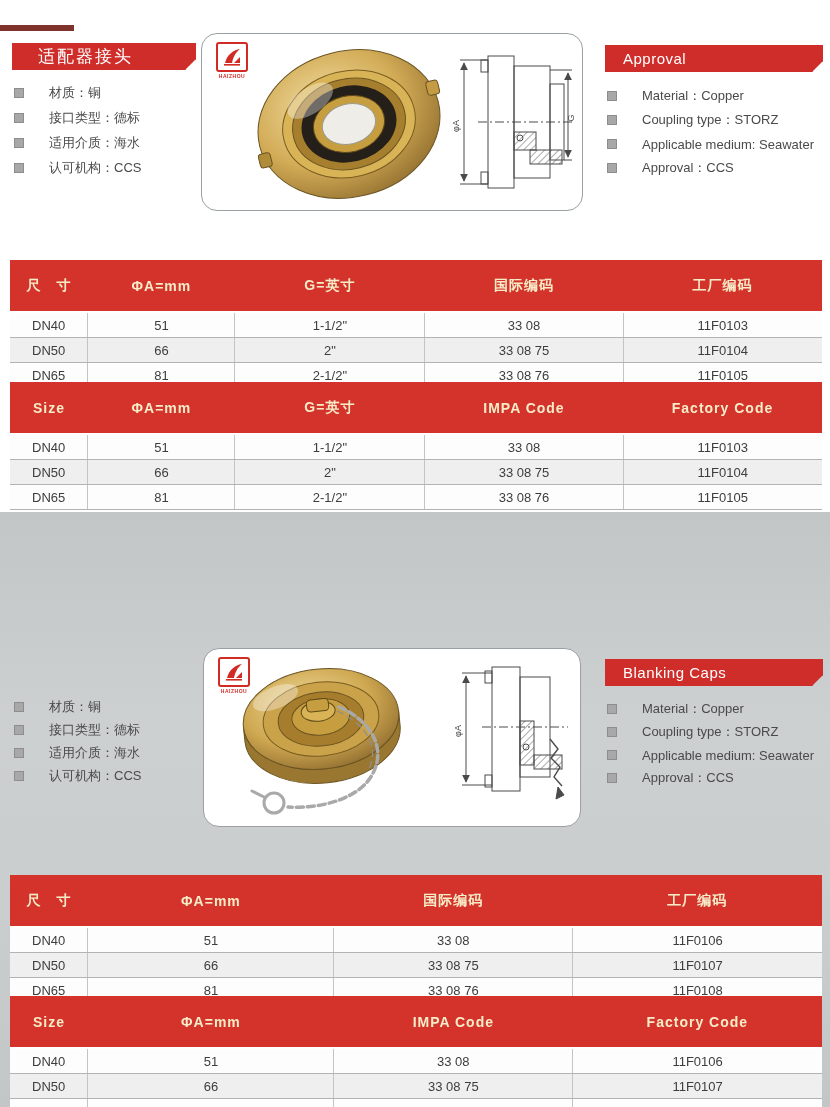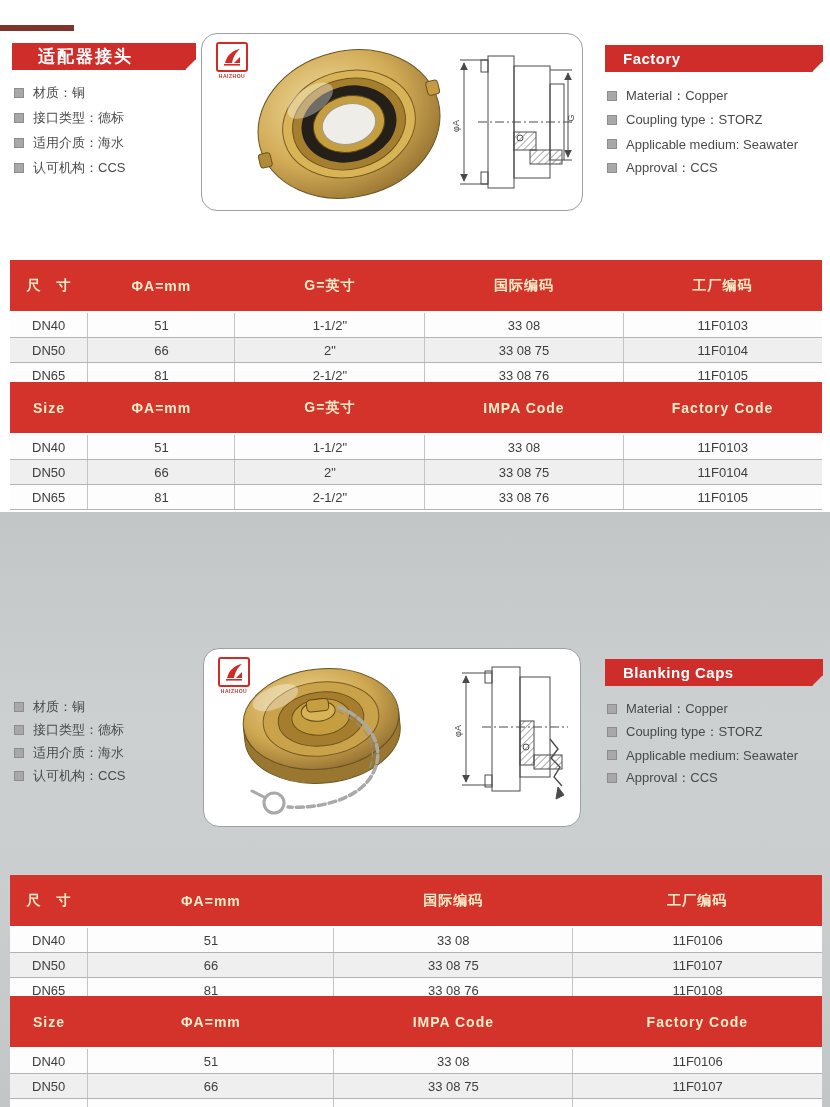--- a/index.html
+++ b/index.html
@@ -10,37 +10,37 @@
   .gray-band{
     position:absolute; left:0; top:512px; width:830px; height:595px;
     background:linear-gradient(180deg,#c2c6c7 0%,#ccd0d1 35%,#c9cdce 70%,#c2c6c7 100%);
   }
   .top-strip{
     position:absolute; left:0; top:25px; width:74px; height:6px; background:#7f332c;
   }
   
   .banner{
     position:absolute; height:27px; background:#ce2d2a; color:#ffffff;
-    font-weight:bold; display:flex; align-items:center; box-sizing:border-box;
+    font-weight:normal; display:flex; align-items:center; box-sizing:border-box;
     clip-path:polygon(0 0,100% 0,100% calc(100% - 11px),calc(100% - 11px) 100%,0 100%);
     box-shadow:0 1px 0 #8f2420;
   }
   .banner.zh{font-size:17px; letter-spacing:2px; padding-left:26px;}
   .banner.en{font-size:15px; letter-spacing:.5px; padding-left:18px;}
   .b-zh1{left:12px; top:43px; width:184px;}
   .b-en1{left:605px; top:45px; width:218px;}
   .b-zh2{left:12px; top:658px; width:184px;}
   .b-en2{left:605px; top:659px; width:218px;}
   
   .spec-list{position:absolute; display:flex; flex-direction:column;}
   .sl1{left:14px; top:86px; gap:11px;}
   .sl2{left:607px; top:89px; gap:10px;}
   .sl3{left:14px; top:700px; gap:9px;}
   .sl4{left:607px; top:702px; gap:9px;}
-  .spec{display:flex; align-items:center; gap:9px; height:14px;}
+  .spec{display:flex; align-items:center; gap:25px; height:14px;}
   .bullet{
     width:10px; height:10px; flex:0 0 10px;
     background:#a8a8a8; border:1px solid #8d8d8d; box-sizing:border-box;
   }
   .spec-text{font-size:13px; color:#4a4a4a; white-space:nowrap;}
   
   .panel{
     position:absolute; background:#ffffff; border:1.6px solid #9aa0a3;
     border-radius:16px; box-sizing:border-box;
   }
@@ -77,21 +77,21 @@
 
 <div class="page">
 
   <div class="gray-band"></div>
   <div class="top-strip"></div>
 
   <div class="banner zh b-zh1">
     <span>适配器接头</span>
   </div>
   <div class="banner en b-en1">
-    <span>Factory</span>
+    <span>Approval</span>
   </div>
 
   <div class="spec-list sl1">
     <div class="spec">
         <span class="bullet"></span>
         <span class="spec-text">材质：铜</span>
       </div>
     <div class="spec">
         <span class="bullet"></span>
         <span class="spec-text">接口类型：德标</span>

